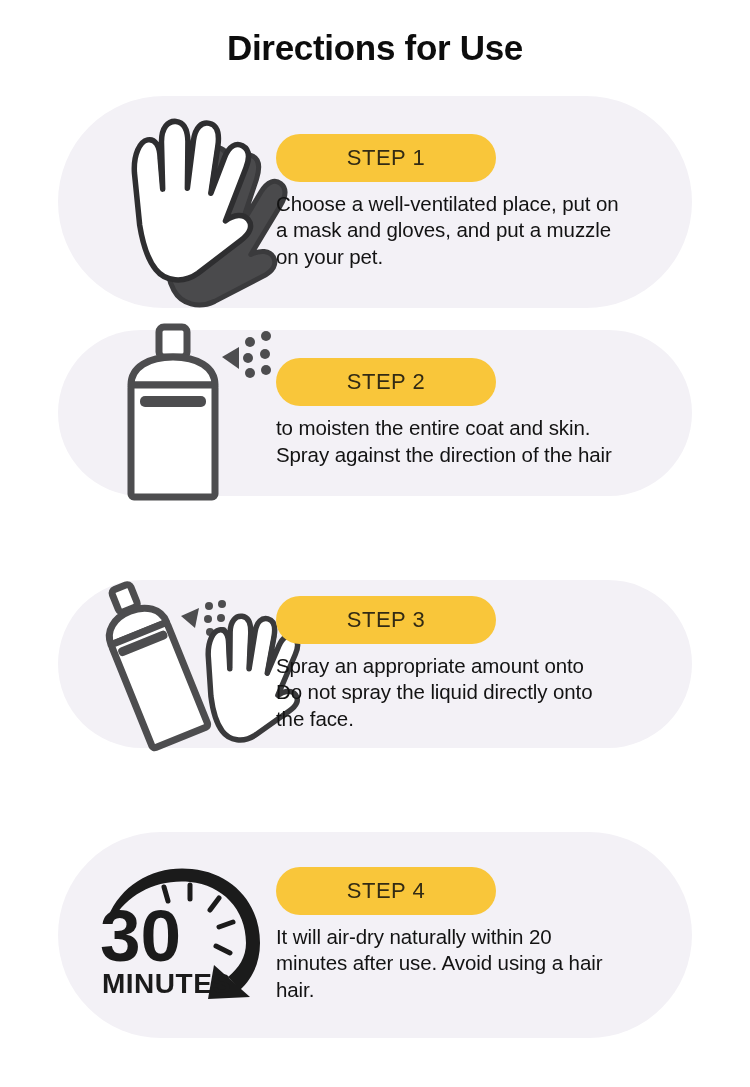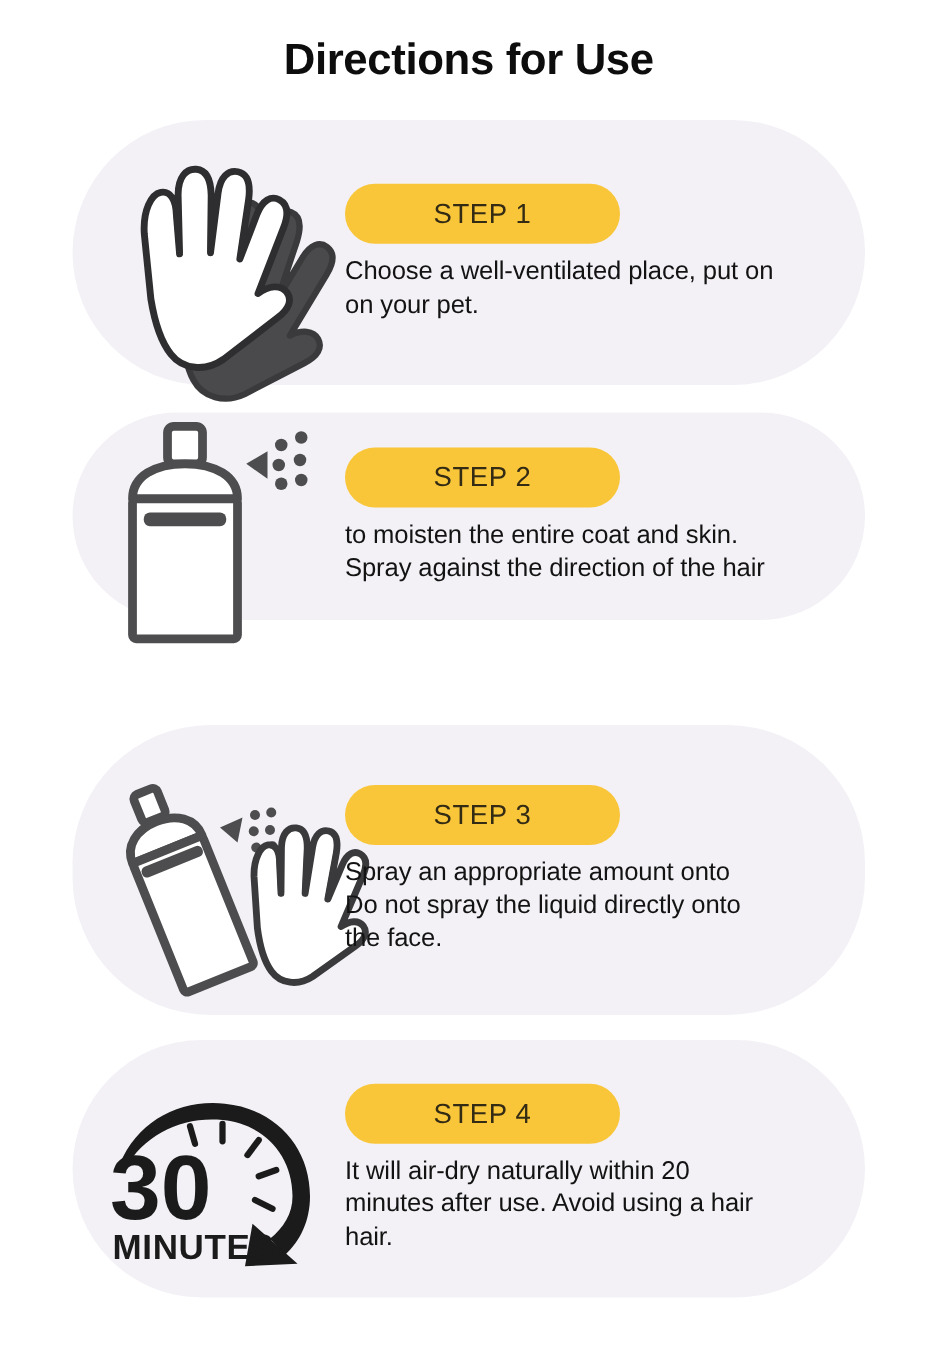--- a/index.html
+++ b/index.html
@@ -39,32 +39,32 @@
   .card {
     position: absolute;
     left: 58px;
     width: 634px;
     background: #f3f1f6;
     border-radius: 110px;
     box-sizing: border-box;
   }
   .card-1 { top: 96px;  height: 212px; }
   .card-2 { top: 330px; height: 166px; }
-  .card-3 { top: 580px; height: 232px; }
+  .card-3 { top: 580px; height: 168px; }
   .card-4 { top: 832px; height: 206px; }
 
   .icon-slot {
     position: absolute;
     left: 26px;
-    top: 14px;
+    top: 0;
     width: 210px;
     height: 100%;
     display: flex;
     align-items: center;
-    justify-content: flex-start;
+    justify-content: center;
   }
 
   .content {
     position: absolute;
     left: 218px;
     top: 0;
     right: 24px;
     height: 100%;
     display: flex;
     flex-direction: column;
@@ -134,20 +134,21 @@
 
             <path d="M56 72 L47 42 M80 66 L71 21 M104 66 L101 18" fill="none" stroke="#2e2e30" stroke-width="4.5" stroke-linecap="round"></path>
           </g>
         </svg>
       </span>
     </div>
     <div class="content">
       <div class="pill">STEP 1</div>
       <div class="body-text">
         <span class="ln">Choose a well-ventilated place, put on</span>
+        <span class="ln">a mask and gloves, and put a muzzle</span>
         <span class="ln">on your pet.</span>
       </div>
     </div>
   </div>
 
   <div class="card card-2">
     <div class="icon-slot">
       <span>
         <svg width="160" height="180" viewBox="0 0 160 180">
           <g stroke="#4d4d4f" fill="#ffffff" stroke-width="7" stroke-linejoin="round">

